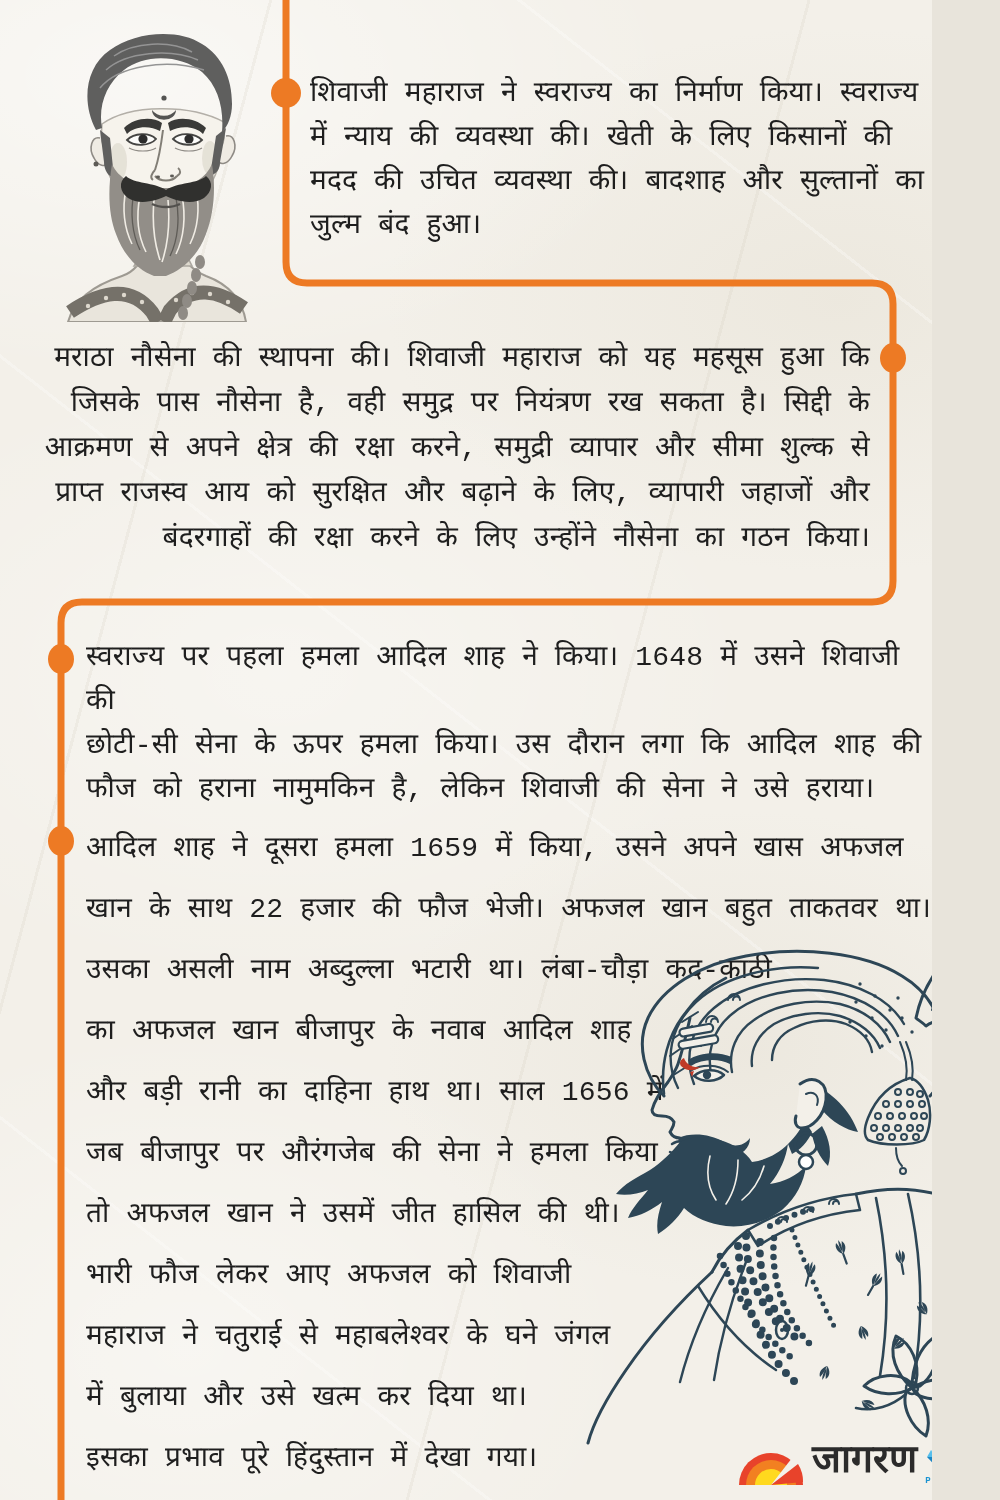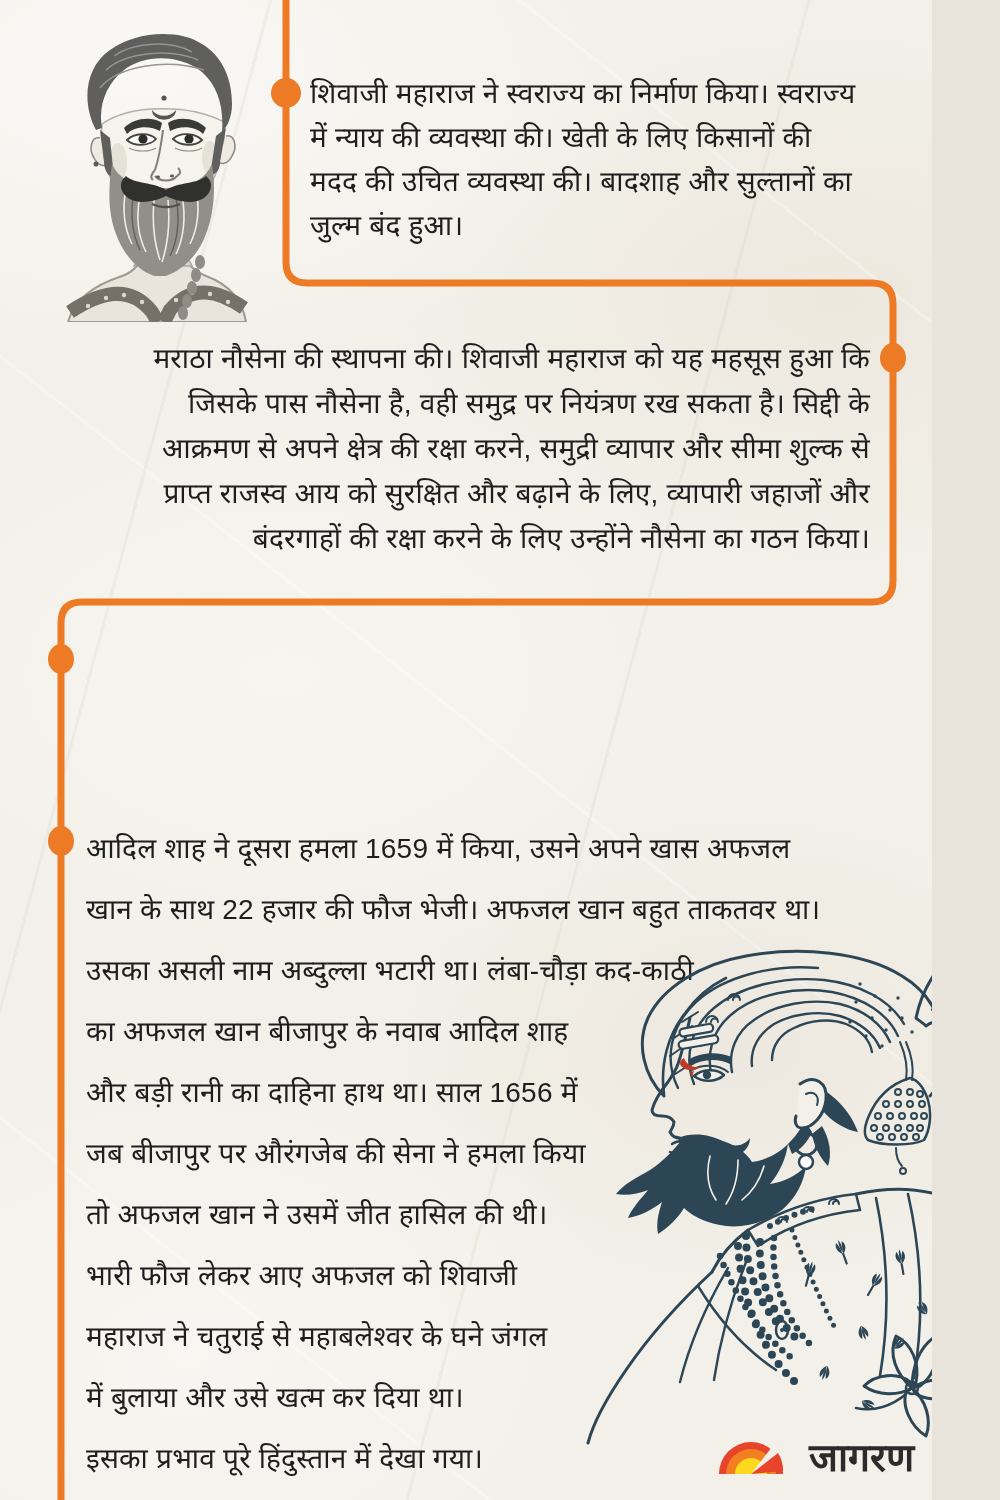--- a/index.html
+++ b/index.html
@@ -1,18 +1,18 @@
 <!DOCTYPE html>
 <html><head>
 <meta charset="utf-8">
 <style>
   html,body{margin:0;padding:0;background:#e8e4db;}
   .canvas{
     position:relative;width:932px;height:1500px;overflow:hidden;
-    font-family:Liberation Sans, sans-serif;
+    font-family:Liberation Mono, monospace;
     background-color:#f3f0e9;
     background-image:
       repeating-linear-gradient(105deg, transparent 0 260px, rgba(205,198,182,.18) 260px 263px, transparent 263px 520px),
       repeating-linear-gradient(38deg, transparent 0 300px, rgba(255,255,255,.28) 300px 303px, transparent 303px 600px),
       radial-gradient(900px 500px at 15% 5%, rgba(255,255,255,.55), rgba(255,255,255,0) 60%),
       radial-gradient(700px 420px at 90% 20%, rgba(221,214,197,.30), transparent 65%),
       radial-gradient(800px 520px at 30% 45%, rgba(255,255,255,.35), transparent 60%),
       radial-gradient(600px 400px at 80% 70%, rgba(219,212,196,.28), transparent 60%),
       radial-gradient(700px 500px at 20% 90%, rgba(255,255,255,.40), transparent 65%);
   }
@@ -20,21 +20,21 @@
     position:absolute;font-size:28px;line-height:44px;color:#1e1e1e;
     white-space:pre-line;font-weight:500;letter-spacing:.2px;
   }
   #b1{left:310px;top:72px;width:660px;}
   #b2{left:44px;top:336px;width:826px;text-align:right;line-height:45px;}
   #b3{left:86px;top:636px;width:856px;}
   #b4{left:86px;top:818px;width:856px;line-height:61px;}
   .connector{position:absolute;left:0;top:0;width:1000px;height:1500px;pointer-events:none;}
   .portrait{position:absolute;left:30px;top:12px;width:250px;height:310px;}
   .lineart{position:absolute;left:560px;top:926px;width:440px;height:519px;}
-  .footer{position:absolute;left:718px;top:1438px;height:54px;display:flex;align-items:flex-start;gap:25px;}
+  .footer{position:absolute;left:738px;top:1438px;height:54px;display:flex;align-items:flex-end;gap:8px;}
   .sun-wrap{margin-bottom:2px;}
   .brand-text{font-size:39px;font-weight:bold;color:#2b2b2b;line-height:1;margin-bottom:10px;}
   .prime{display:flex;flex-direction:column;align-items:center;gap:2px;margin-bottom:6px;}
   .prime-label{font-size:9px;letter-spacing:1.3px;color:#1b93d1;font-weight:bold;}
 </style>
 </head>
 <body>
 
 <div class="canvas">
 
@@ -118,20 +118,23 @@
 
   <div class="tblock" id="b1">शिवाजी महाराज ने स्वराज्य का निर्माण किया। स्वराज्य
 में न्याय की व्यवस्था की। खेती के लिए किसानों की
 मदद की उचित व्यवस्था की। बादशाह और सुल्तानों का
 जुल्म बंद हुआ।</div>
   <div class="tblock" id="b2">मराठा नौसेना की स्थापना की। शिवाजी महाराज को यह महसूस हुआ कि
 जिसके पास नौसेना है, वही समुद्र पर नियंत्रण रख सकता है। सिद्दी के
 आक्रमण से अपने क्षेत्र की रक्षा करने, समुद्री व्यापार और सीमा शुल्क से
 प्राप्त राजस्व आय को सुरक्षित और बढ़ाने के लिए, व्यापारी जहाजों और
 बंदरगाहों की रक्षा करने के लिए उन्होंने नौसेना का गठन किया।</div>
+  <div class="tblock" id="b3">स्वराज्य पर पहला हमला आदिल शाह ने किया। 1648 में उसने शिवाजी की
+छोटी-सी सेना के ऊपर हमला किया। उस दौरान लगा कि आदिल शाह की
+फौज को हराना नामुमकिन है, लेकिन शिवाजी की सेना ने उसे हराया।</div>
   <div class="tblock" id="b4">आदिल शाह ने दूसरा हमला 1659 में किया, उसने अपने खास अफजल
 खान के साथ 22 हजार की फौज भेजी। अफजल खान बहुत ताकतवर था।
 उसका असली नाम अब्दुल्ला भटारी था। लंबा-चौड़ा कद-काठी
 का अफजल खान बीजापुर के नवाब आदिल शाह
 और बड़ी रानी का दाहिना हाथ था। साल 1656 में
 जब बीजापुर पर औरंगजेब की सेना ने हमला किया
 तो अफजल खान ने उसमें जीत हासिल की थी।
 भारी फौज लेकर आए अफजल को शिवाजी
 महाराज ने चतुराई से महाबलेश्वर के घने जंगल
 में बुलाया और उसे खत्म कर दिया था।

